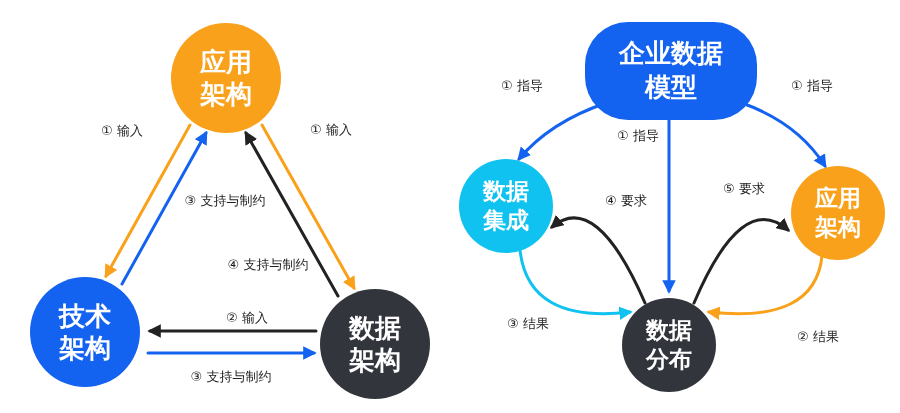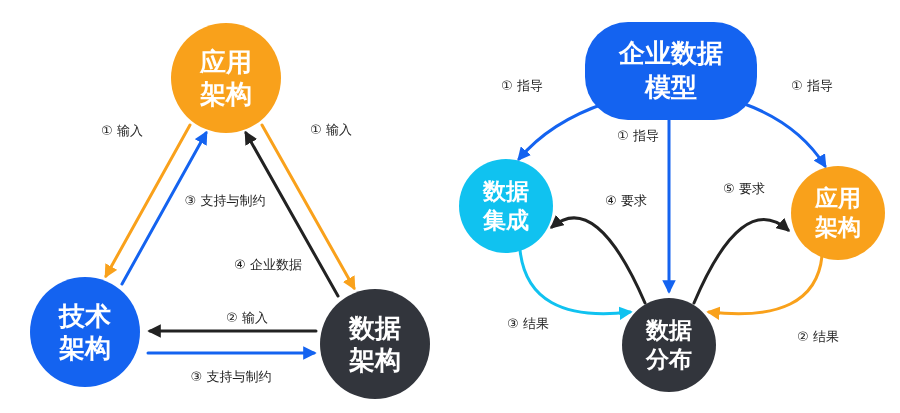--- a/index.html
+++ b/index.html
@@ -72,21 +72,21 @@
     <span>架构</span>
   </div>
   <div class="node circle bg-dark n-big" style="left:320px;top:289px">
     <span>数据</span>
     <span>架构</span>
   </div>
 
   <div class="lbl" style="left:122px;top:131px">① 输入</div>
   <div class="lbl" style="left:225px;top:201px">③ 支持与制约</div>
   <div class="lbl" style="left:331px;top:130px">① 输入</div>
-  <div class="lbl" style="left:268px;top:265px">④ 企业数据</div>
+  <div class="lbl" style="left:268px;top:265px">④ 支持与制约</div>
   <div class="lbl" style="left:247px;top:318px">② 输入</div>
   <div class="lbl" style="left:231px;top:377px">③ 支持与制约</div>
 
   <div class="node pill bg-blue" style="left:585px;top:22px">
     <span>企业数据</span>
     <span>模型</span>
   </div>
   <div class="node circle bg-cyan n-small" style="left:459px;top:159px">
     <span>数据</span>
     <span>集成</span>

